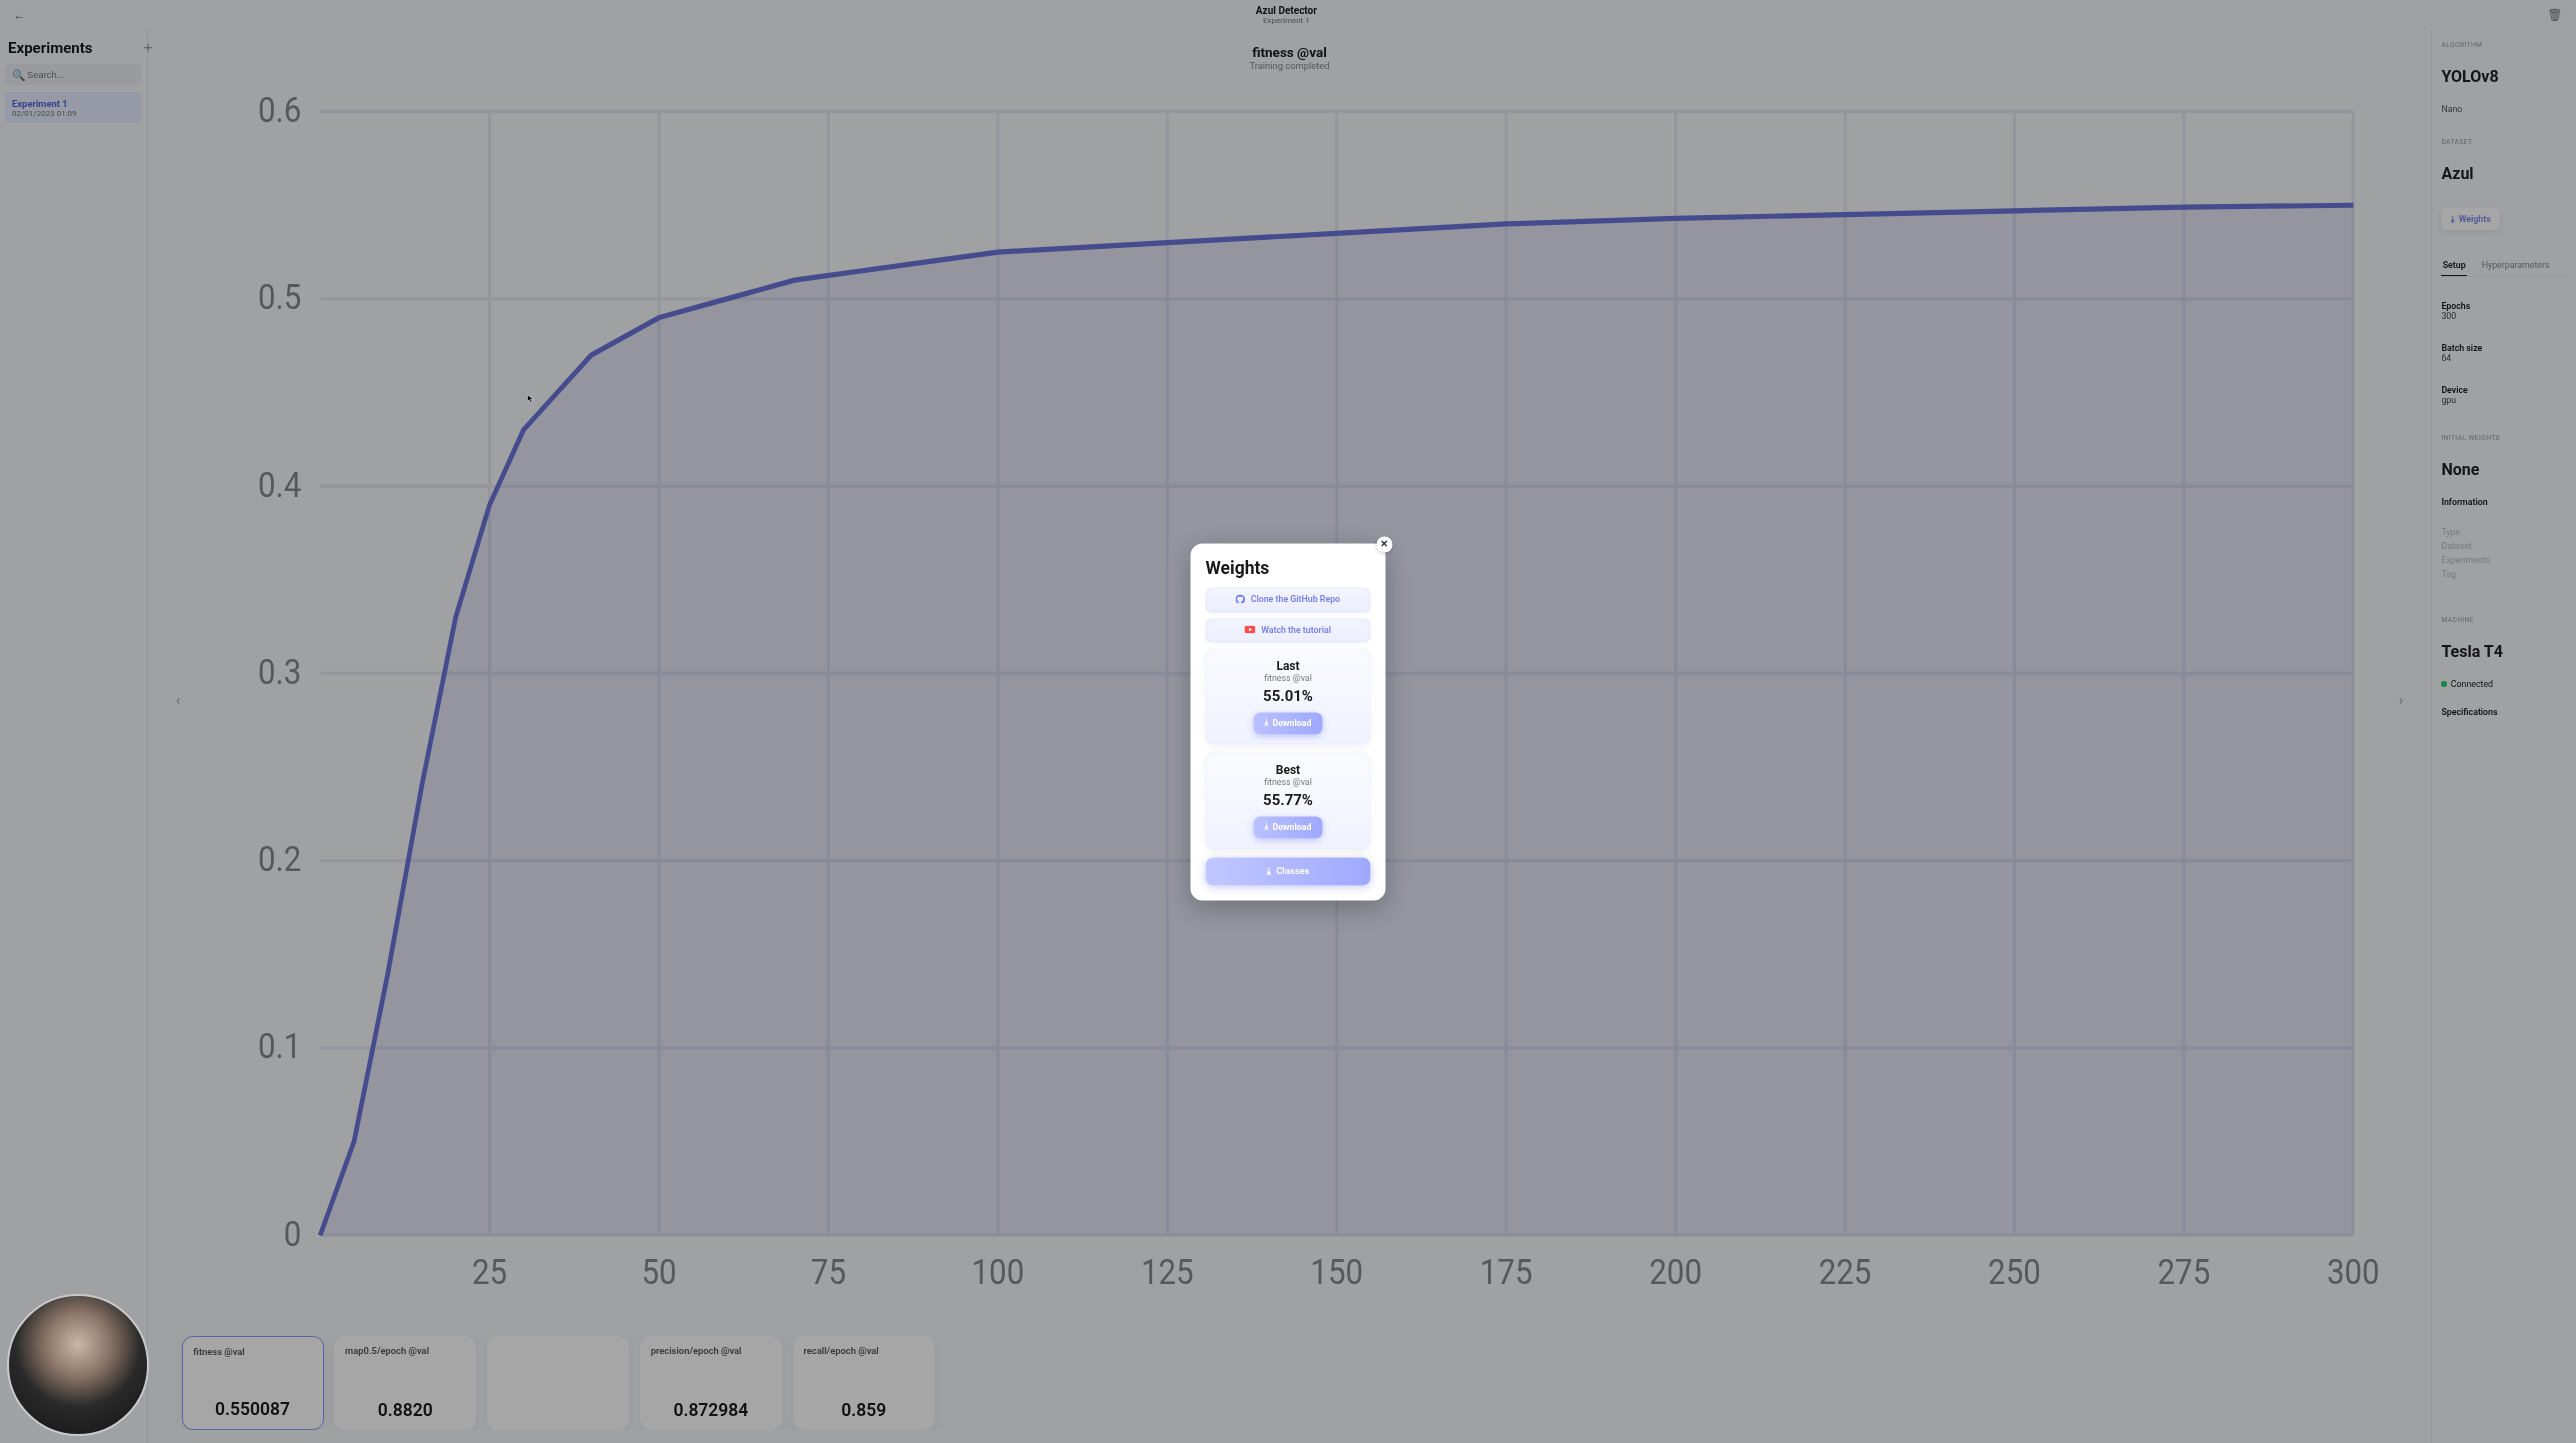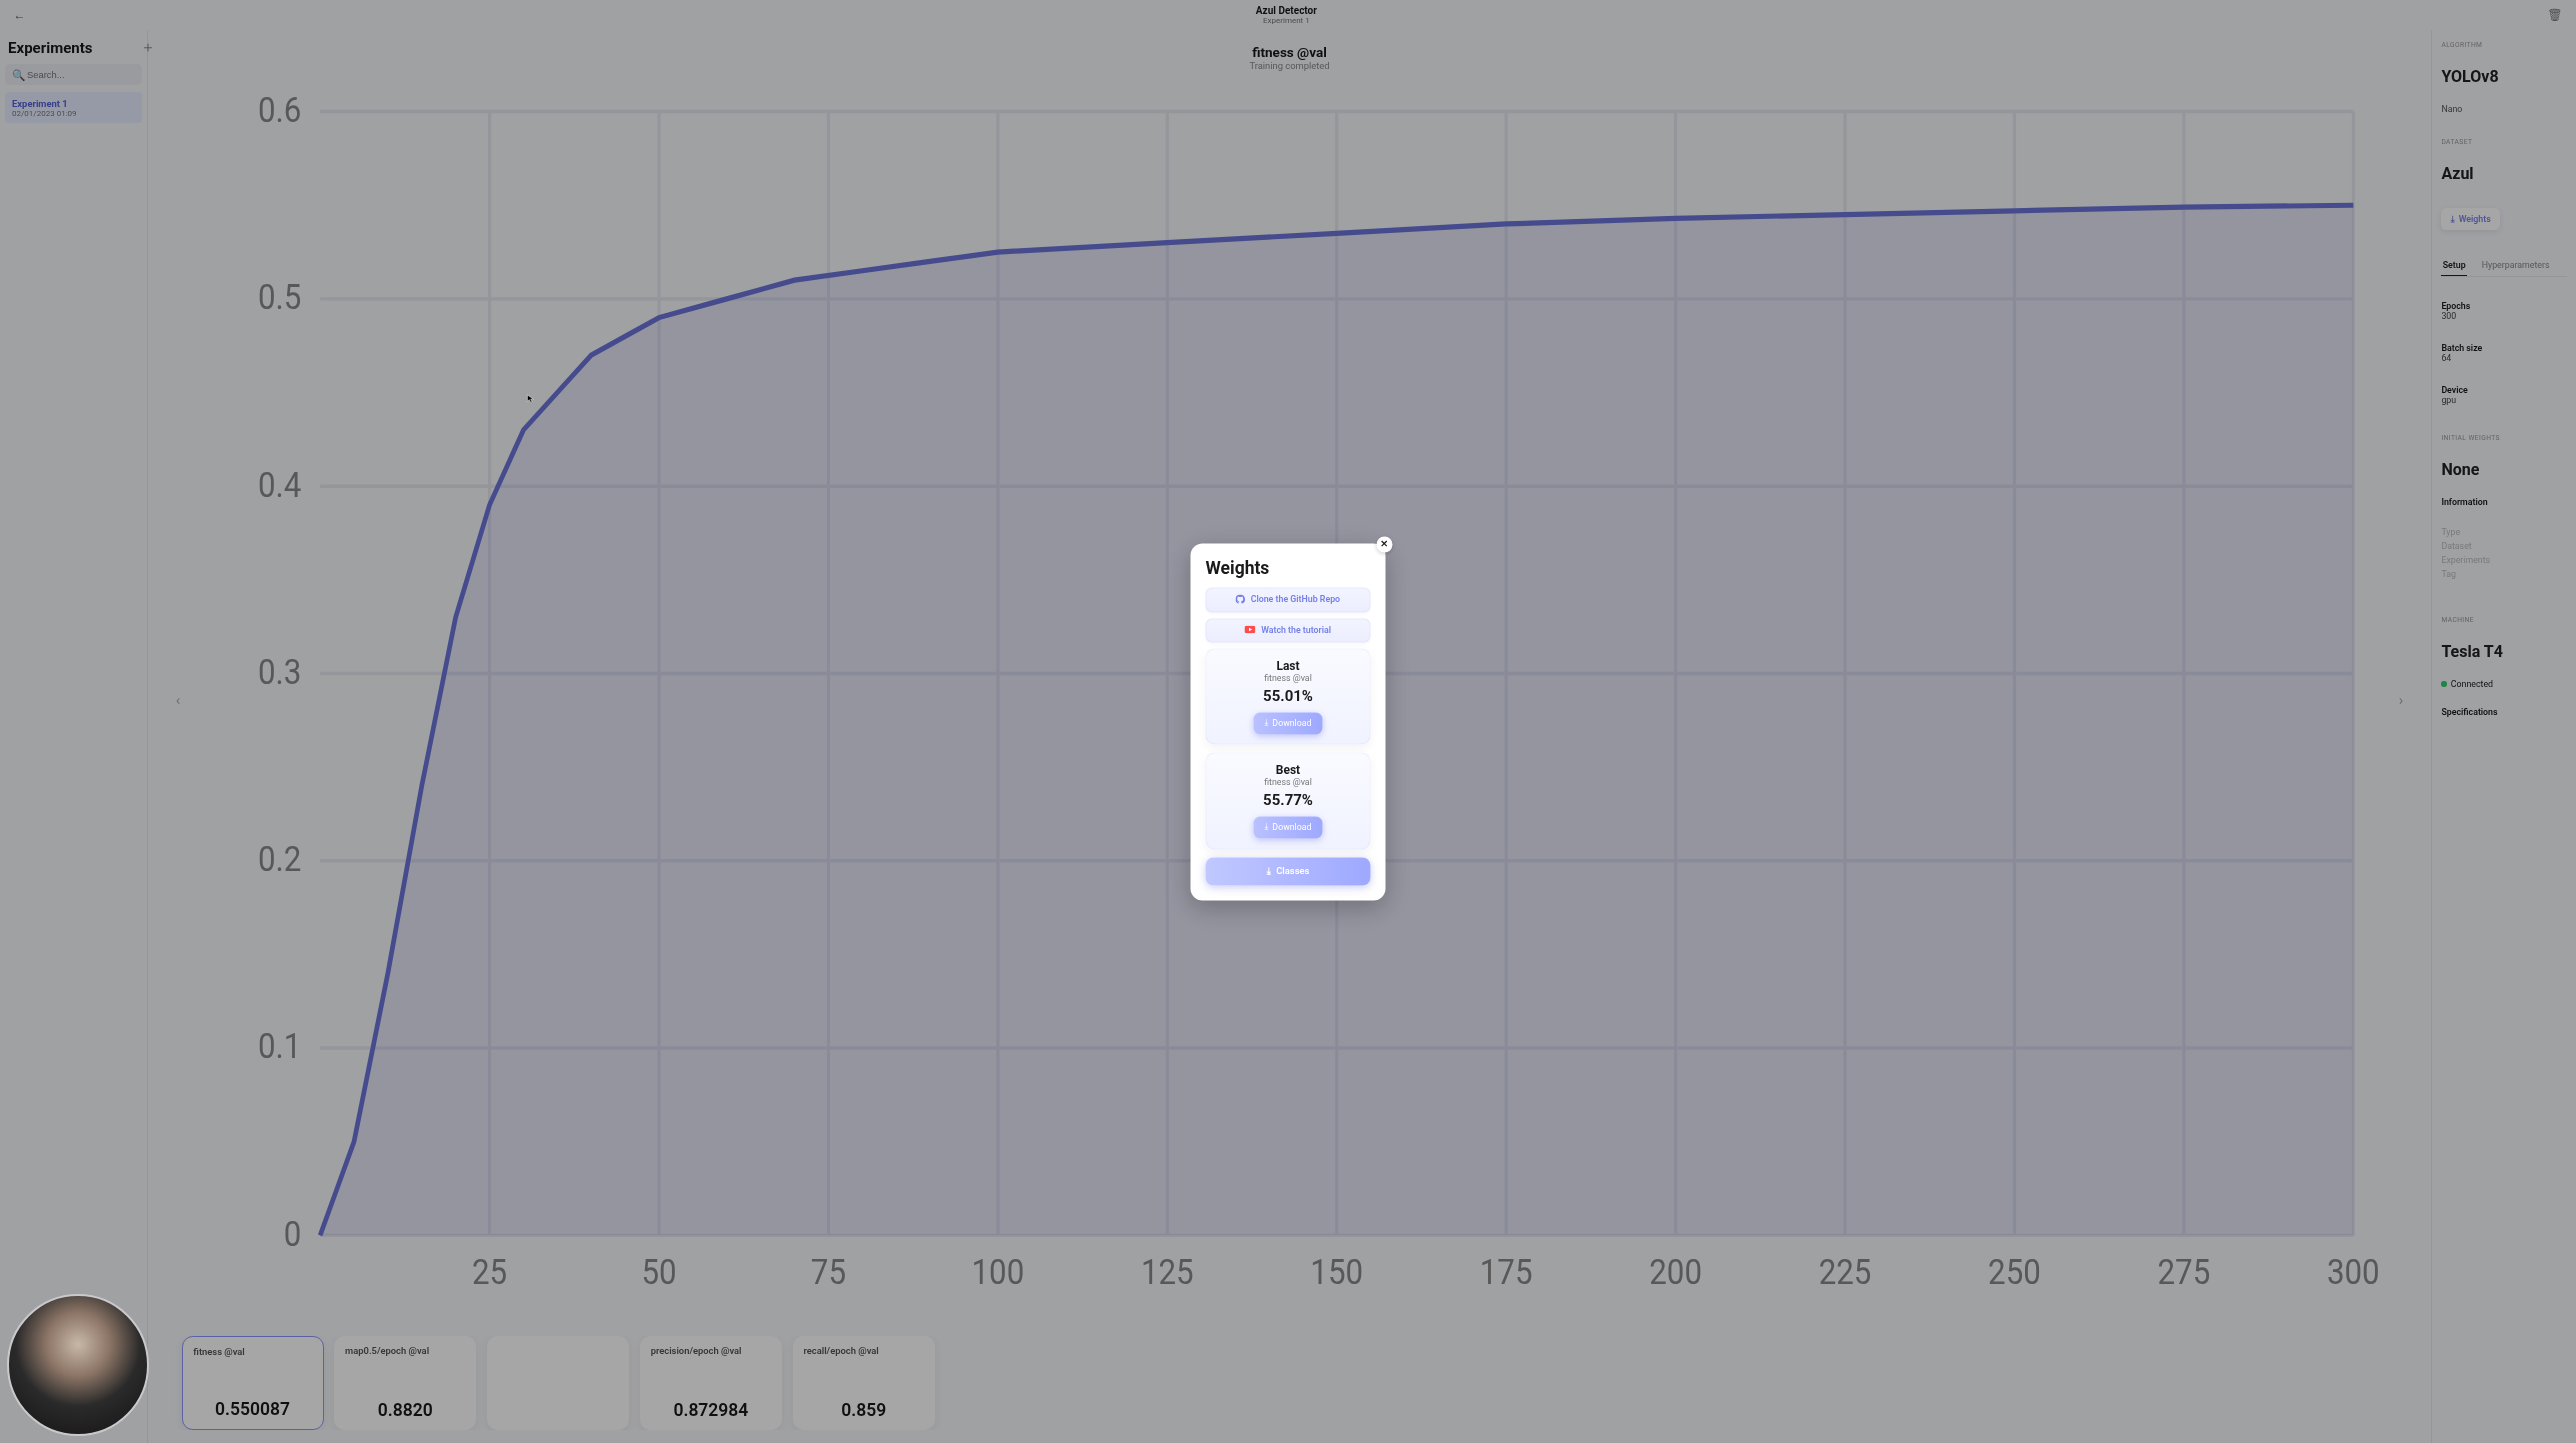--- a/index.html
+++ b/index.html
@@ -53,21 +53,21 @@
   .status-dot { width: 5.4px; height: 5.4px; border-radius: 50%; background: #2ecc71; display: inline-block; margin-right: 4px; }
   
   .modal { position: fixed; top: 50%; left: 50%; transform: translate(-50%, -50%); width: 195px; background: #fff; border-radius: 12px; padding: 15px; z-index: 100; box-shadow: 0 6.7px 27px rgba(0,0,0,0.25); }
   .modal-close { position: absolute; top: -6.7px; right: -6.7px; width: 16px; height: 16px; background: #fff; border-radius: 50%; font-size: 9.4px; display: flex; align-items: center; justify-content: center; cursor: pointer; box-shadow: 0 1.3px 4px rgba(0,0,0,0.2); font-weight: 700; }
   .modal-title { font-size: 17.5px; font-weight: 700; margin-bottom: 9.4px; }
   .modal-link-btn { display: flex; align-items: center; justify-content: center; gap: 5.4px; width: 100%; padding: 6.7px; border-radius: 6.7px; background: linear-gradient(180deg,#f2f4ff,#eceeff); color: #7581e8; font-weight: 600; font-size: 8.8px; cursor: pointer; margin-bottom: 6.7px; box-shadow: inset 0 0 0 0.7px rgba(120,130,230,0.15), 0 1.3px 4px rgba(0,0,0,0.04); }
   .modal-card { border-radius: 9.4px; padding: 10.8px; text-align: center; margin-bottom: 8px; box-shadow: inset 0 0 0 0.7px rgba(120,130,230,0.12), 0 2.7px 9.4px rgba(0,0,0,0.05); background: linear-gradient(180deg,#fafbff,#f0f2ff); }
   .mc-title { font-size: 12px; font-weight: 700; }
   .mc-sub { font-size: 8.8px; color: #777; margin-bottom: 4px; }
   .mc-val { font-size: 15px; font-weight: 700; margin-bottom: 6.7px; }
-  .dl-btn { display: inline-flex; align-items: center; gap: 4px; padding: 5.4px 10.8px; border-radius: 6.7px; background: linear-gradient(90deg,#b9c1ff,#9ea9ff); color: #fff; font-weight: 400; font-size: 8.8px; cursor: pointer; box-shadow: 0 2px 6.7px rgba(120,130,230,0.4); }
+  .dl-btn { display: inline-flex; align-items: center; gap: 4px; padding: 5.4px 10.8px; border-radius: 6.7px; background: linear-gradient(90deg,#b9c1ff,#9ea9ff); color: #fff; font-weight: 700; font-size: 8.8px; cursor: pointer; box-shadow: 0 2px 6.7px rgba(120,130,230,0.4); }
   .classes-btn { width: 100%; padding: 8px; border-radius: 8px; background: linear-gradient(90deg,#c1c8ff,#9ea9ff); color: #fff; font-weight: 600; font-size: 9.4px; display: flex; align-items: center; justify-content: center; gap: 5.4px; cursor: pointer; box-shadow: 0 2px 8px rgba(120,130,230,0.4); }
   
   .chart-svg { width: 100%; height: 100%; }
   .grid-line { stroke: #e4e6ef; stroke-width: 1; }
   .axis-text { font-size: 10px; fill: #888; }
   .series-line { stroke: #6a74d8; stroke-width: 1.5; fill: none; }
   .series-area { fill: rgba(120,130,216,0.15); }
   
   .webcam { position: fixed; left: 6.7px; bottom: 6.7px; width: 142px; height: 142px; border-radius: 50%; border: 2.7px solid #c9c9cd; overflow: hidden; z-index: 200; background: radial-gradient(circle at 50% 35%, #c8b8a8 0%, #8c7566 28%, #2a2a2a 55%, #111 100%); }
   

